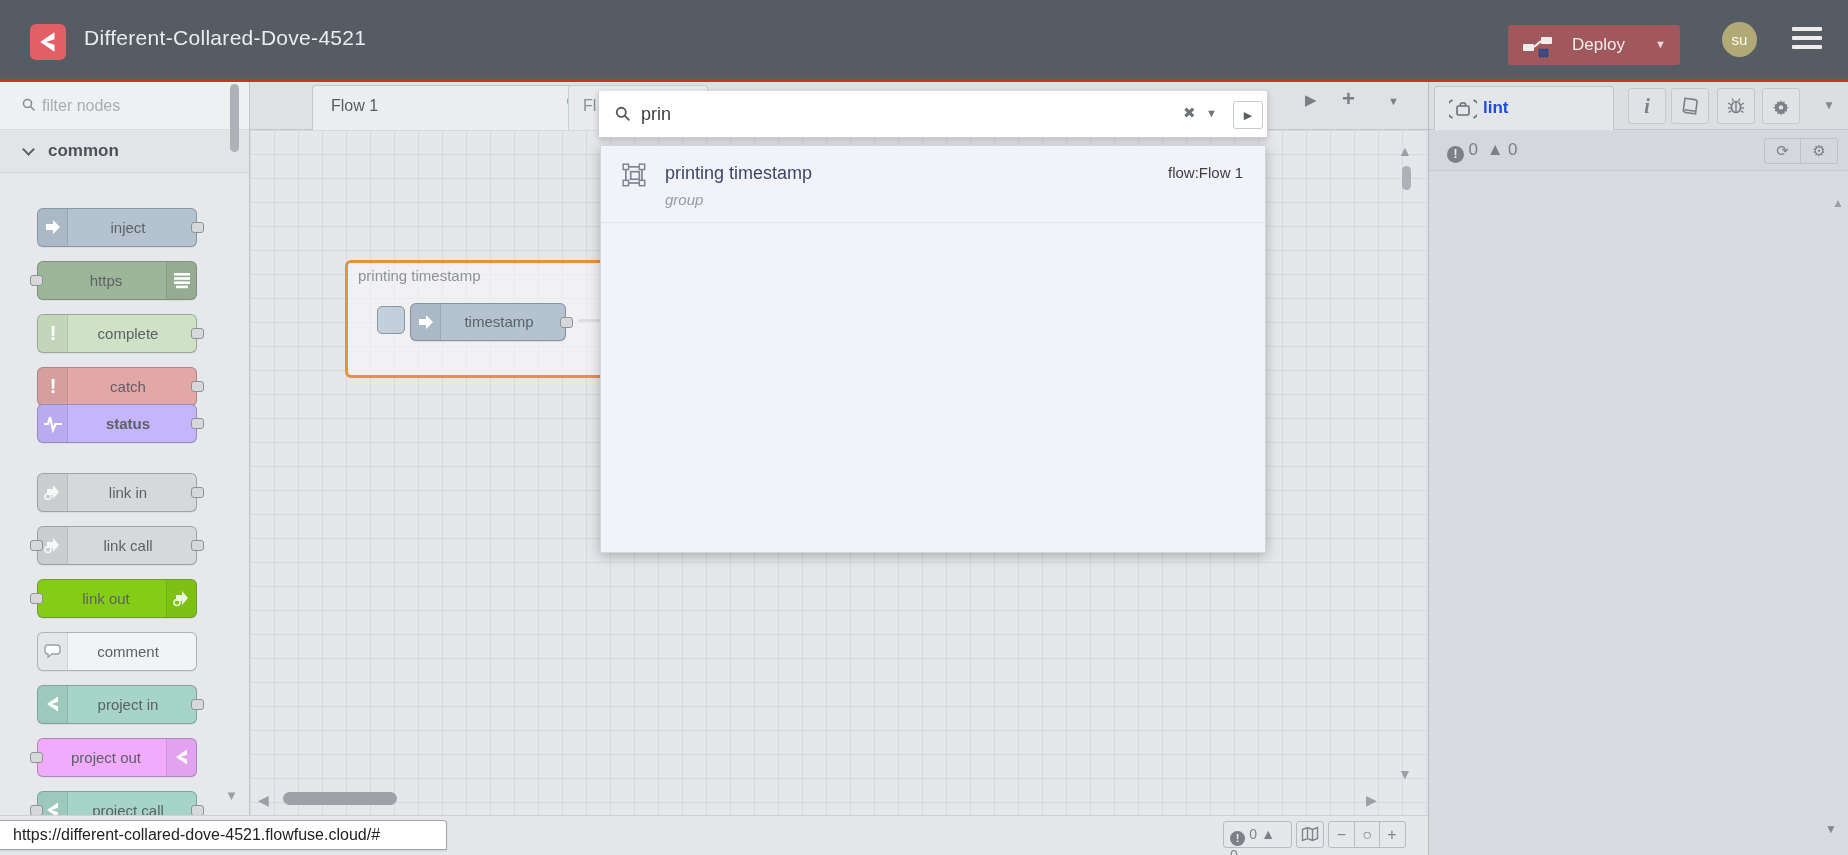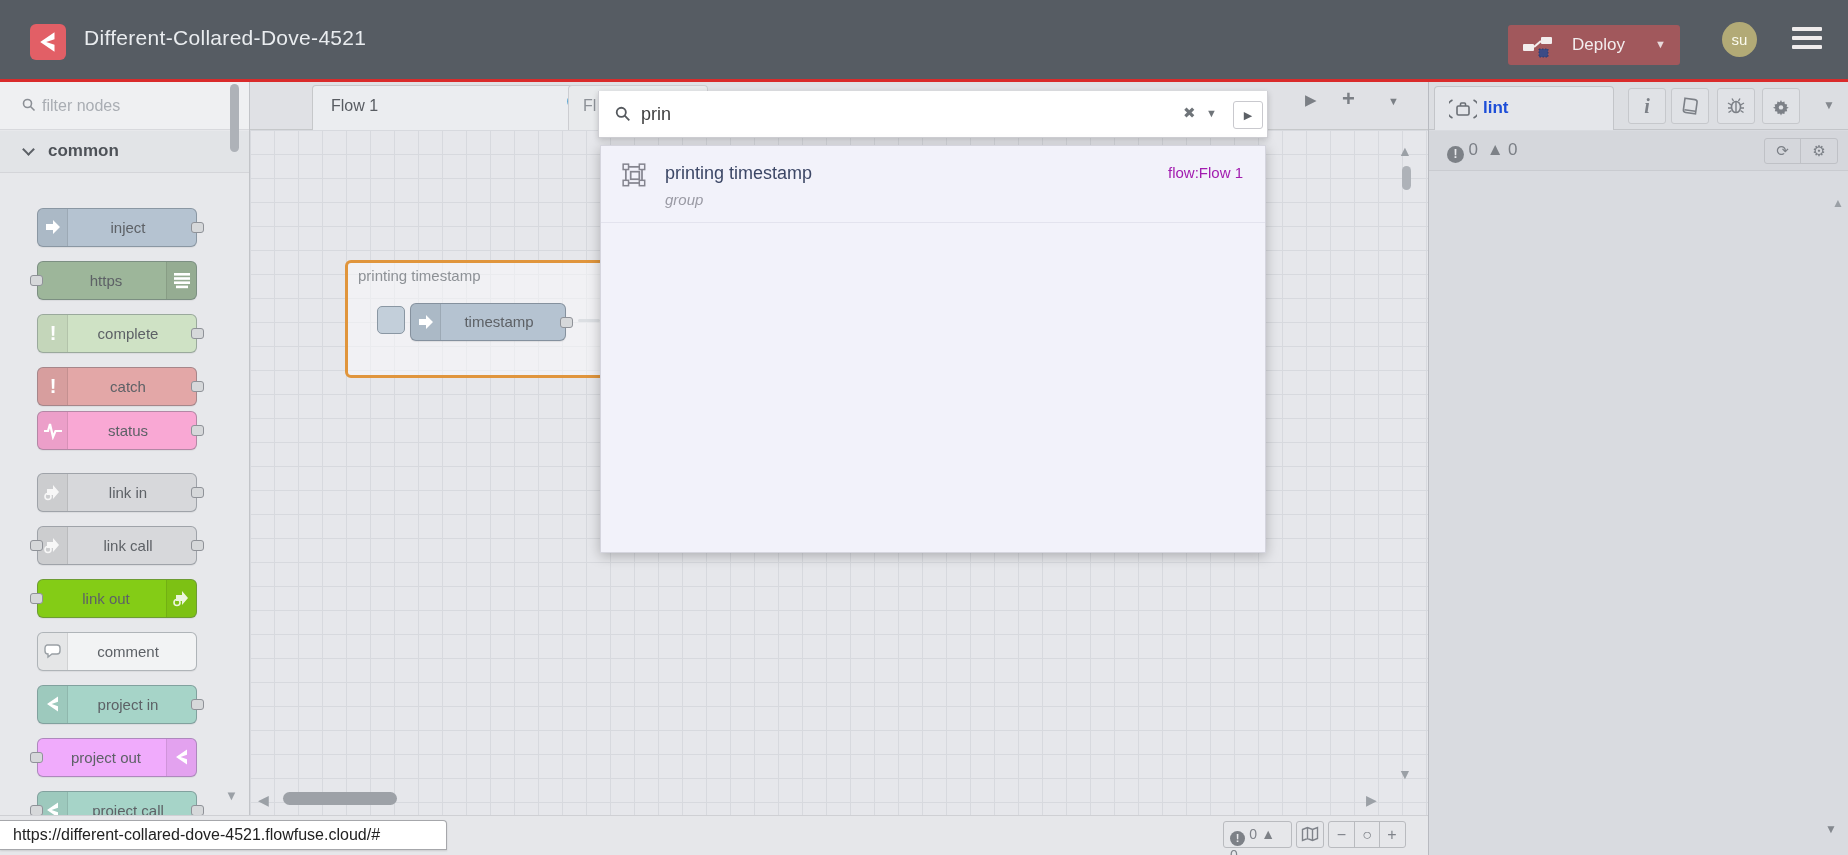--- a/index.html
+++ b/index.html
@@ -116,21 +116,21 @@
   .search-bar svg{position:absolute;left:16px;top:15px;}
   .search-bar input{position:absolute;left:40px;top:8px;width:540px;height:30px;border:none;outline:none;font-size:18px;color:#3f3f3f;font-family:"Liberation Sans",sans-serif;background:transparent;}
   .sb-clear{position:absolute;left:584px;top:13px;font-size:15px;color:#6f7479;}
   .sb-dd{position:absolute;left:607px;top:16px;font-size:11px;color:#6f7479;}
   .sb-expand{position:absolute;left:634px;top:10px;width:30px;height:28px;border:1px solid #c9c9ce;border-radius:3px;text-align:center;line-height:26px;font-size:11px;color:#5c6066;background:#fff;}
   .search-results{position:relative;margin:7px 2px 0 2px;width:666px;height:408px;background:#f2f2fa;border:1px solid #d5d5de;box-shadow:0 3px 12px rgba(0,0,0,.25);}
   .result-row{position:relative;width:100%;height:77px;border-bottom:1px solid #e3e3ee;}
   .result-row svg{position:absolute;left:20px;top:16px;}
   .res-title{position:absolute;left:64px;top:17px;font-size:18px;color:#3c4766;}
   .res-sub{position:absolute;left:64px;top:45px;font-size:15px;font-style:italic;color:#9a9aa4;text-align:right;}
-  .res-loc{position:absolute;right:22px;top:18px;font-size:15px;color:#a21caf;}
+  .res-loc{position:absolute;right:22px;top:18px;font-size:15px;color:#404040;}
 </style>
 </head>
 <body>
 
 <div id="stage">
 
   <div class="header">
     <div class="logo">
       <svg width="26" height="26" viewBox="0 0 20 20">
         <path d="M15 2.5 L4 10 L15 17.5 L15 12.2 L8.6 10 L15 7.8 Z" fill="#ffffff"></path>
@@ -199,21 +199,21 @@
           <span class="nlabel ico-left">complete</span>
           <div class="port right"></div>
         </div>
         <div class="pnode" style="top: 285px; background: rgb(227, 167, 167);">
           <div class="nicon left">
             <span class="bang">!</span>
           </div>
           <span class="nlabel ico-left">catch</span>
           <div class="port right"></div>
         </div>
-        <div class="pnode" style="top: 329px; background: #f9a8d4;">
+        <div class="pnode" style="top: 322px; background: #c4b5fd; font-weight: bold;">
           <div class="nicon left">
             <svg width="20" height="20" viewBox="0 0 20 20">
               <path d="M1 11 h4 l2 -7 3 13 2.5 -6 H19" stroke="#ffffff" stroke-width="2.2" fill="none"></path>
             </svg>
           </div>
           <span class="nlabel ico-left">status</span>
           <div class="port right"></div>
         </div>
         <div class="pnode" style="top: 391px; background: rgb(215, 216, 219);">
           <div class="nicon left">

